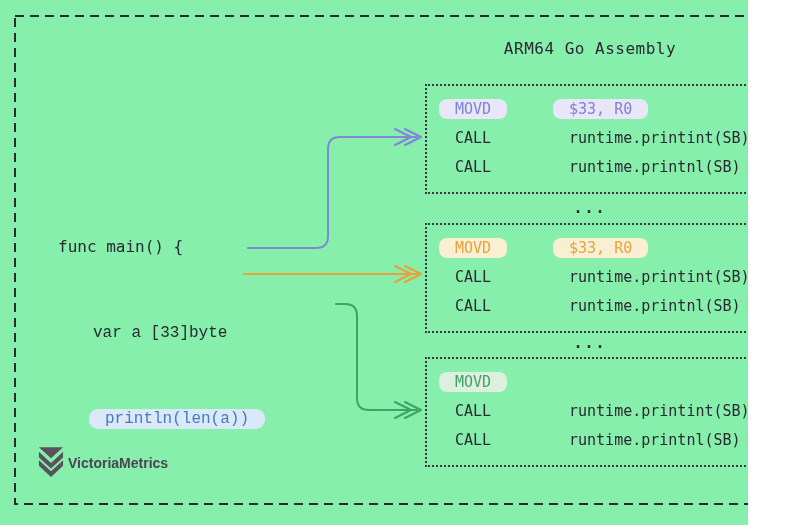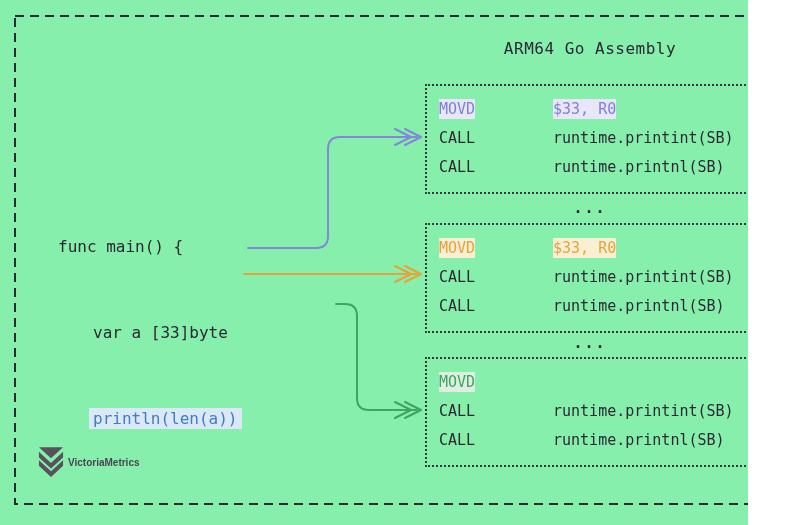--- a/index.html
+++ b/index.html
@@ -17,55 +17,55 @@
     position:absolute;left:425px;top:39px;width:330px;
     text-align:center;font-size:16px;letter-spacing:.5px;
     color:#2b2933;
   }
 
   
   .source{
     position:absolute;left:58px;top:176px;
     font-size:16px;line-height:28.6px;white-space:pre;
   }
-  .indent{padding-left:35px;}
-  .hl{border-radius:0;padding:1px 4px;margin:-1px -4px;}
+  .indent{padding-left:35px;font-family:Liberation Mono, monospace;}
+  .hl{border-radius:9px;padding:1px 16px;margin:-1px -4px;}
   .hl-blue{background:#dbe8f7;}
   .hl-cream{background:#f9efd3;}
   .c-blue{color:#3f7dc4;}
   .c-orange{color:#e8a23c;}
   .c-green{color:#3fa364;}
   .c-peri{color:#7d82d8;}
 
   
   .asm-block{
     position:absolute;left:425px;width:298px;
     border:2px dotted #3b3843;
     padding:9px 14px 10px 16px;
     font-size:15px;line-height:29px;
     background:transparent;
   }
   .asm-row{display:flex;white-space:pre;}
   .mn{width:114px;flex:0 0 114px;}
   .hl-lav .txt{background:#e8e6f8;}
   .hl-cream2 .txt{background:#f9efd3;}
   .hl-green2 .txt{background:#ddefde;}
-  .asm-row .txt{border-radius:0;padding:1px 0;margin:-1px -4px;}
+  .asm-row .txt{border-radius:8px;padding:1px 16px;margin:-1px -4px;}
 
   .dots{
     position:absolute;left:425px;width:330px;text-align:center;
     font-size:15px;font-weight:bold;letter-spacing:2px;color:#2b2933;
   }
 
   
   .brand{position:absolute;left:38px;top:447px;display:flex;align-items:center;}
   .brand-icon{width:26px;height:31px;}
   .brand-text{
     font-family:"Liberation Sans", sans-serif;
-    font-weight:bold;font-size:10px;color:#4a4550;margin-left:4px;
+    font-weight:bold;font-size:14px;color:#4a4550;margin-left:4px;
   }
 </style>
 </head>
 <body>
 
 <div class="canvas">
 
   <svg class="overlay" viewBox="0 0 800 525">
     <rect x="15" y="16" width="770" height="488" fill="none" stroke="#2b2933" stroke-width="2" stroke-dasharray="9 6"></rect>
     <g stroke="#8287d8" stroke-width="2" fill="none" stroke-linecap="round" stroke-linejoin="round">

